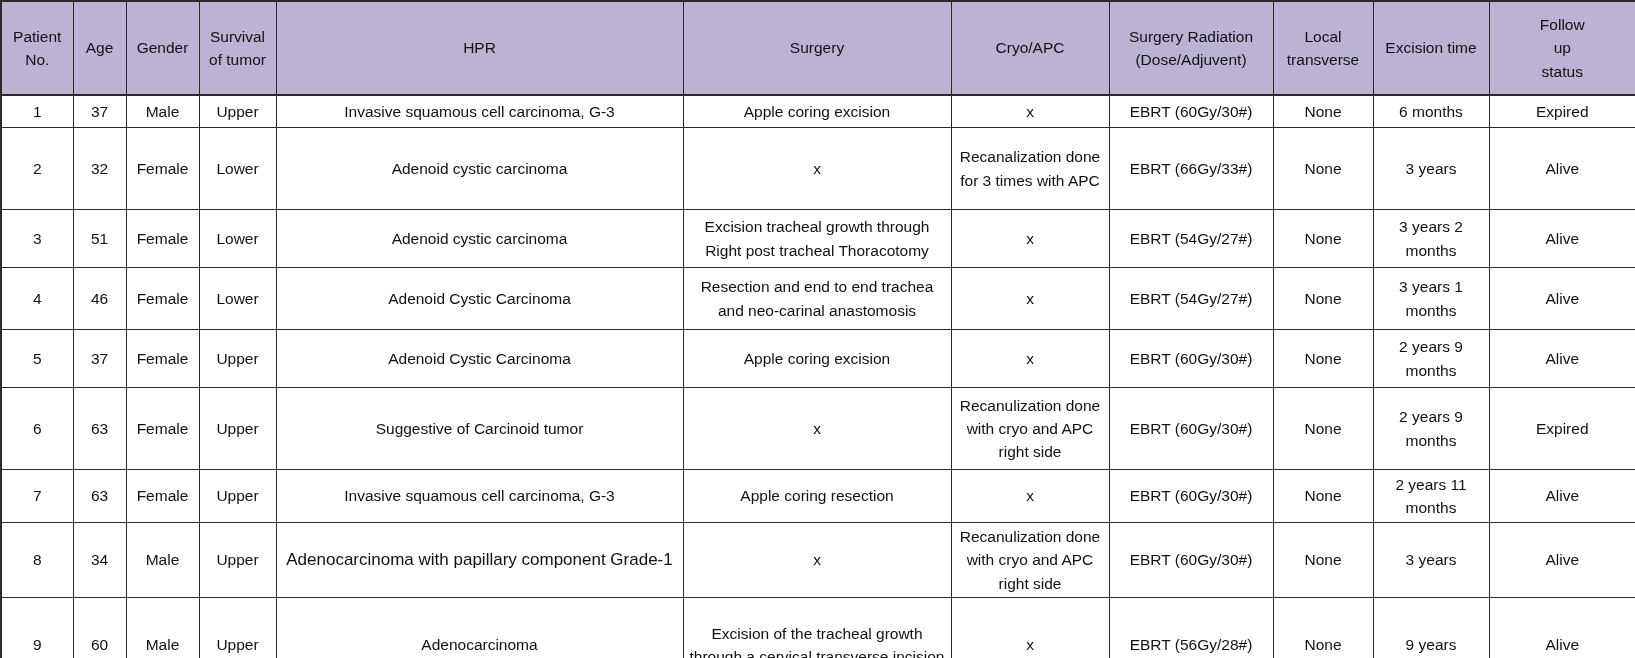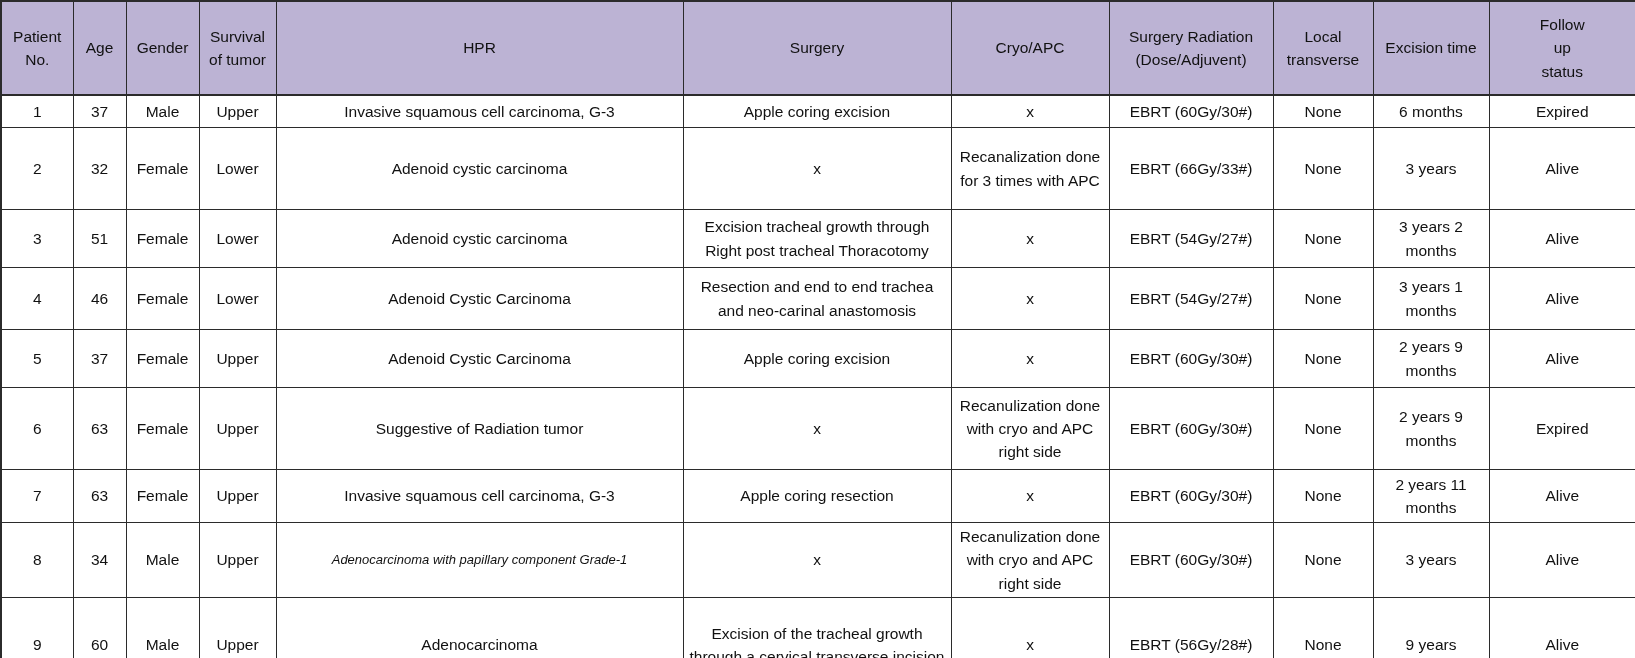--- a/index.html
+++ b/index.html
@@ -54,21 +54,21 @@
   col.c-cryo     { width: 158px; }
   col.c-rad      { width: 164px; }
   col.c-local    { width: 100px; }
   col.c-surv     { width: 116px; }
   col.c-follow   { width: 147px; }
 
   td.cell-hpr,
   td.cell-surgery,
   td.cell-cryo { font-size: 15.5px; margin-top: 36px; }
 
-  td.small-txt { font-size: 13px; font-style: italic; }
+  td.small-txt { font-size: 17px; }
 
   tbody tr.row-h1 td { height: 27px; }
   tbody tr.row-h2 td { height: 77px; }
   tbody tr.row-h3 td { height: 53px; }
   tbody tr.row-h4 td { height: 57px; }
   tbody tr.row-h5 td { height: 53px; }
   tbody tr.row-h6 td { height: 77px; }
   tbody tr.row-h7 td { height: 48px; }
   tbody tr.row-h8 td { height: 60px; }
   tbody tr.row-h9 td { height: 90px; }
@@ -210,21 +210,21 @@
         <td>None</td>
         <td>2 years 9 months</td>
         <td>Alive</td>
       </tr>
 
       <tr class="row-h6">
         <td>6</td>
         <td>63</td>
         <td>Female</td>
         <td>Upper</td>
-        <td class="cell-hpr">Suggestive of Radiation tumor</td>
+        <td class="cell-hpr">Suggestive of Carcinoid tumor</td>
         <td class="cell-surgery">x</td>
         <td class="cell-cryo">Recanulization done with cryo and APC right side</td>
         <td>EBRT (60Gy/30#)</td>
         <td>None</td>
         <td>2 years 9 months</td>
         <td>Expired</td>
       </tr>
 
       <tr class="row-h7">
         <td>7</td>

